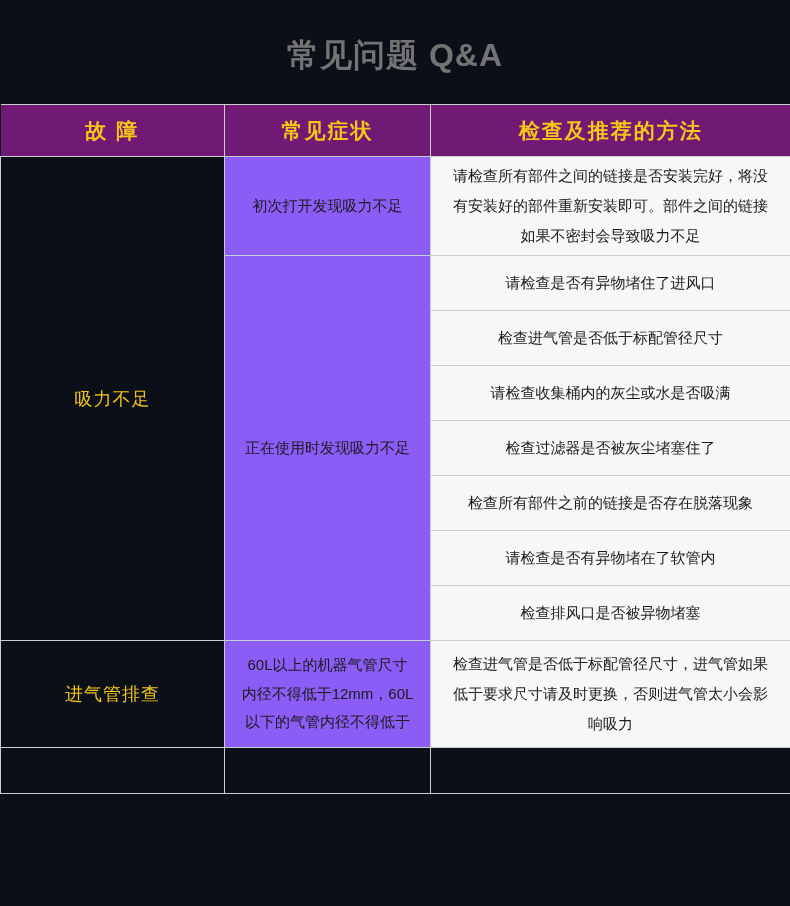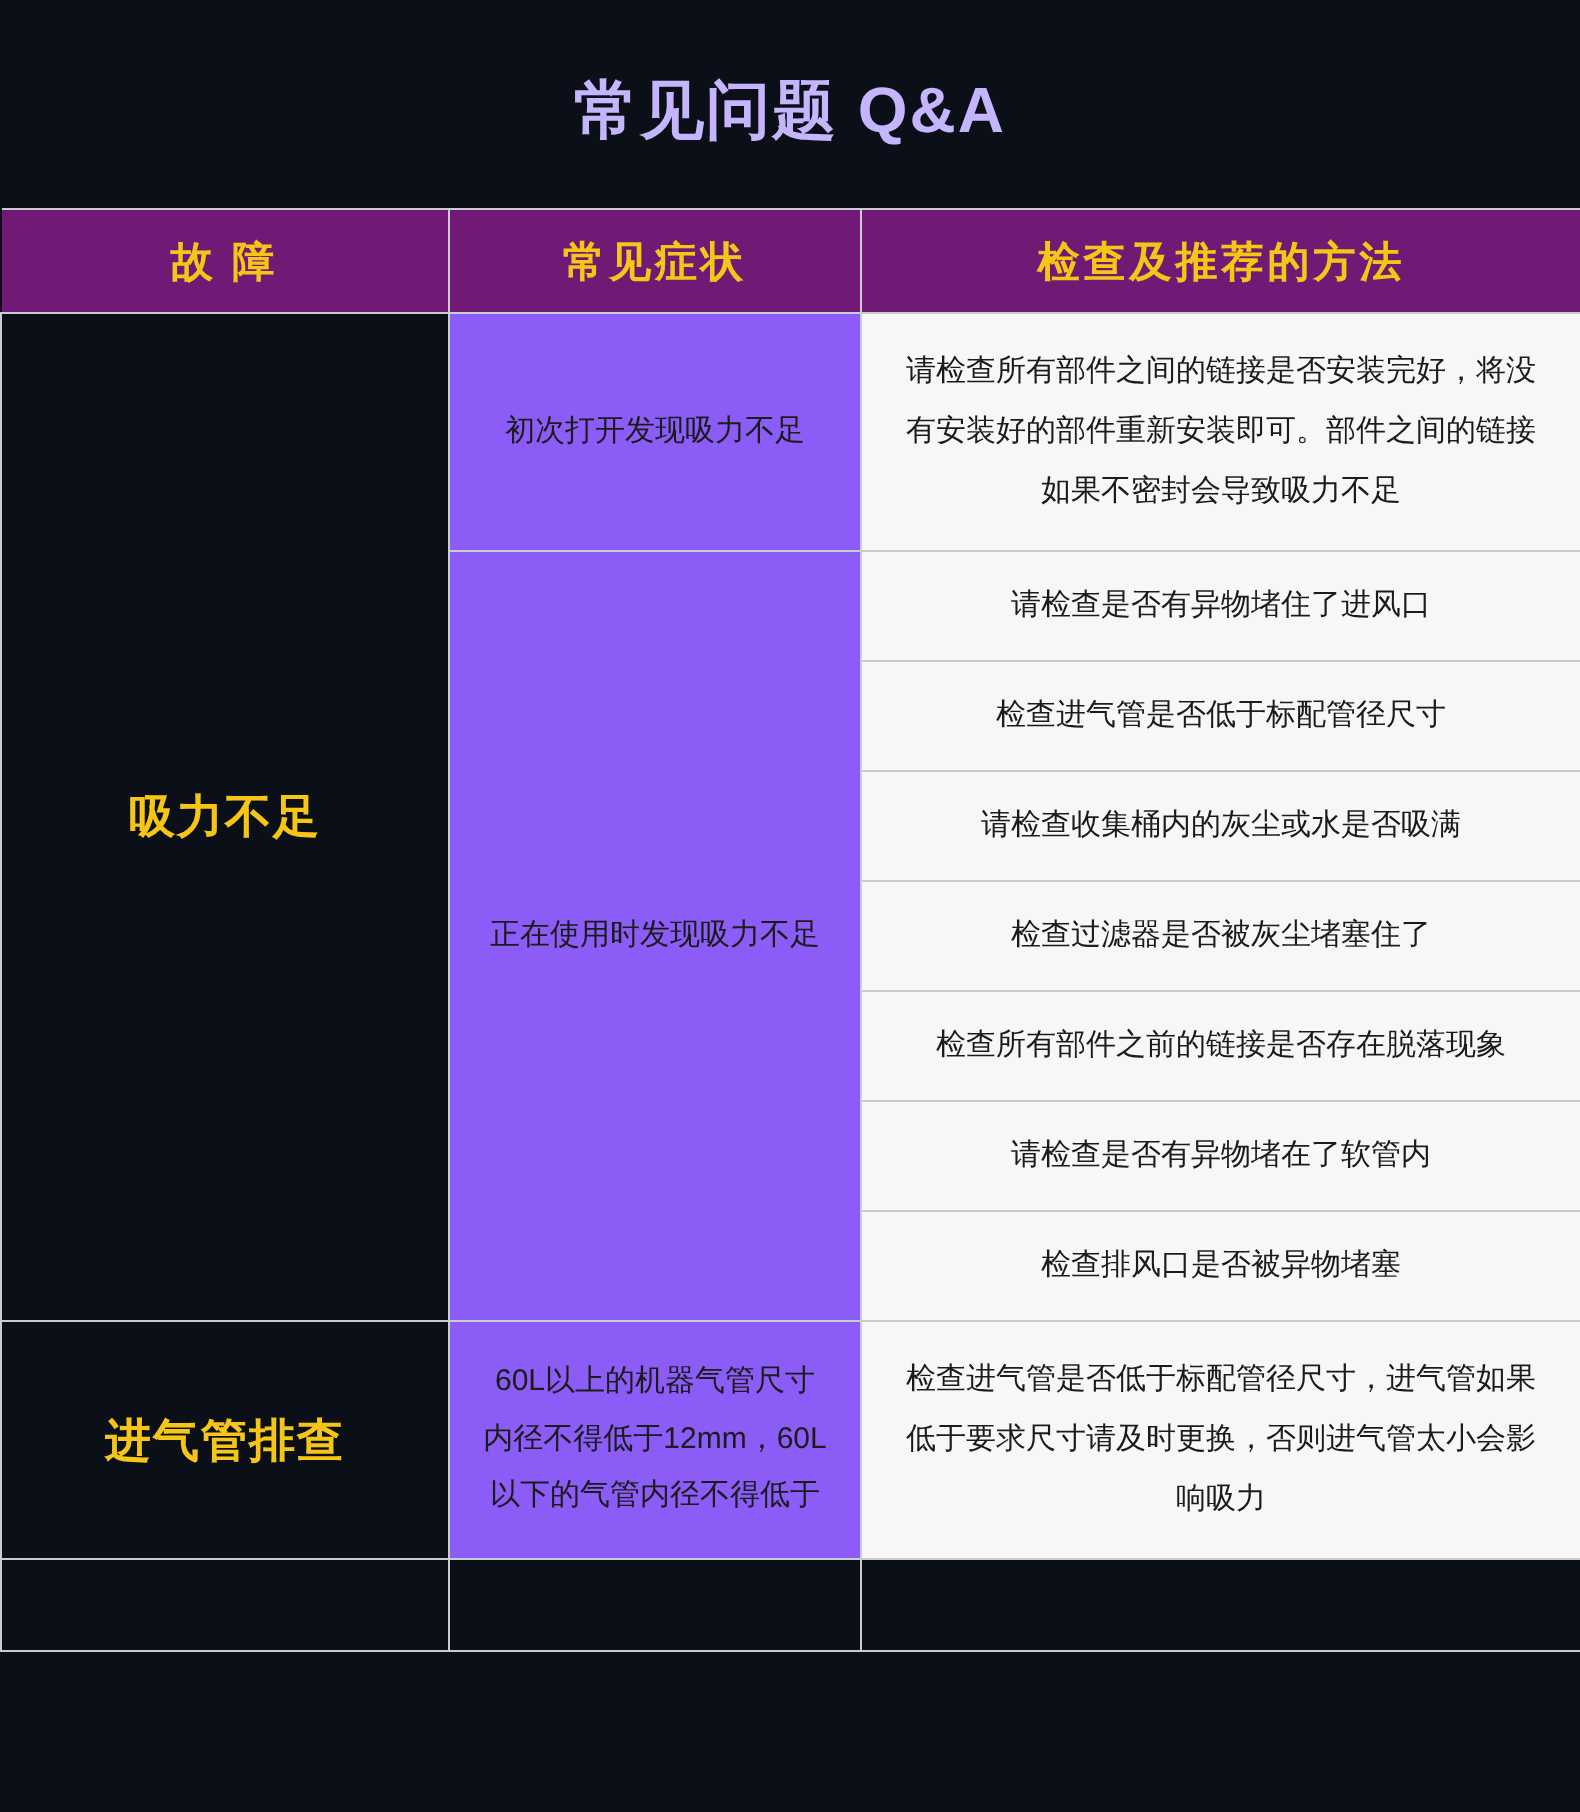--- a/index.html
+++ b/index.html
@@ -11,21 +11,21 @@
   }
   .page {
     width: 790px;
     height: 906px;
     background: #0b0f17;
     position: relative;
     overflow: hidden;
   }
   .title {
     text-align: center;
-    color: #c4b5fd;
+    color: #737373;
     font-size: 32px;
     font-weight: bold;
     letter-spacing: 1px;
     padding: 34px 0 26px 0;
   }
   table.faq {
     width: 790px;
     border-collapse: collapse;
     table-layout: fixed;
   }
@@ -43,22 +43,22 @@
     border-top: 1px solid #c9ccd1;
     border-bottom: 1px solid #c9ccd1;
   }
   thead th.col-fault { border-left: none; width: 224px; }
   thead th.col-symptom { width: 206px; }
   thead th.col-method { border-right: none; width: 360px; }
 
   td.fault {
     background: #0b0f17;
     color: #f5c518;
-    font-size: 23px;
-    font-weight: bold;
+    font-size: 18px;
+    font-weight: normal;
     text-align: center;
     border-left: none;
     letter-spacing: 1px;
     margin-top: 27px;
   }
   td.symptom {
     background: #8b5cf6;
     color: #1b1b1b;
     font-size: 15px;
     text-align: center;
@@ -67,21 +67,21 @@
   }
   td.method {
     background: #f7f7f7;
     color: #1b1b1b;
     font-size: 15px;
     text-align: center;
     line-height: 2.0;
     padding: 12px 18px;
     border-right: none;
   }
-  td.method.single { padding: 14px 18px; }
+  td.method.single { padding: 4px 18px; }
   .spacer-row td {
     border: none;
     background: #0b0f17;
     height: 46px;
   }
 </style>
 </head>
 <body>
 
 <div class="page">

